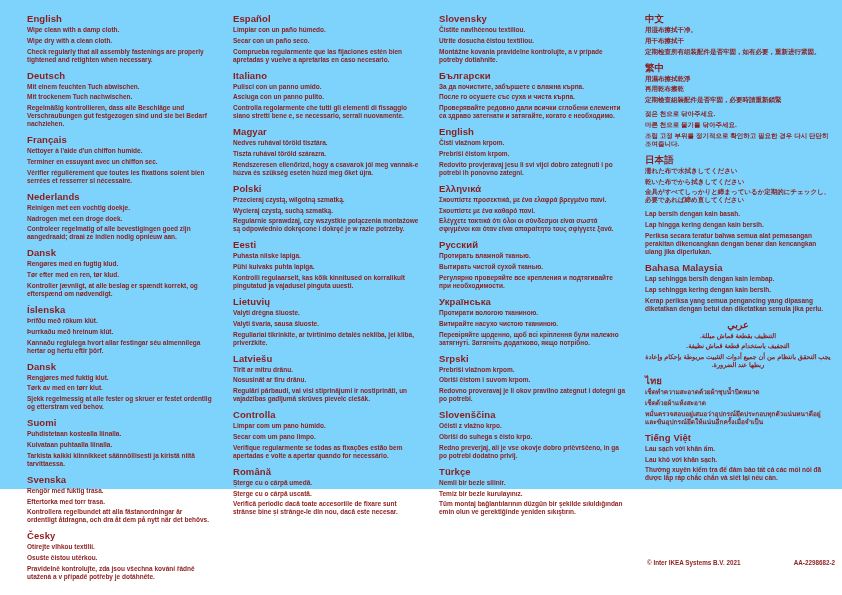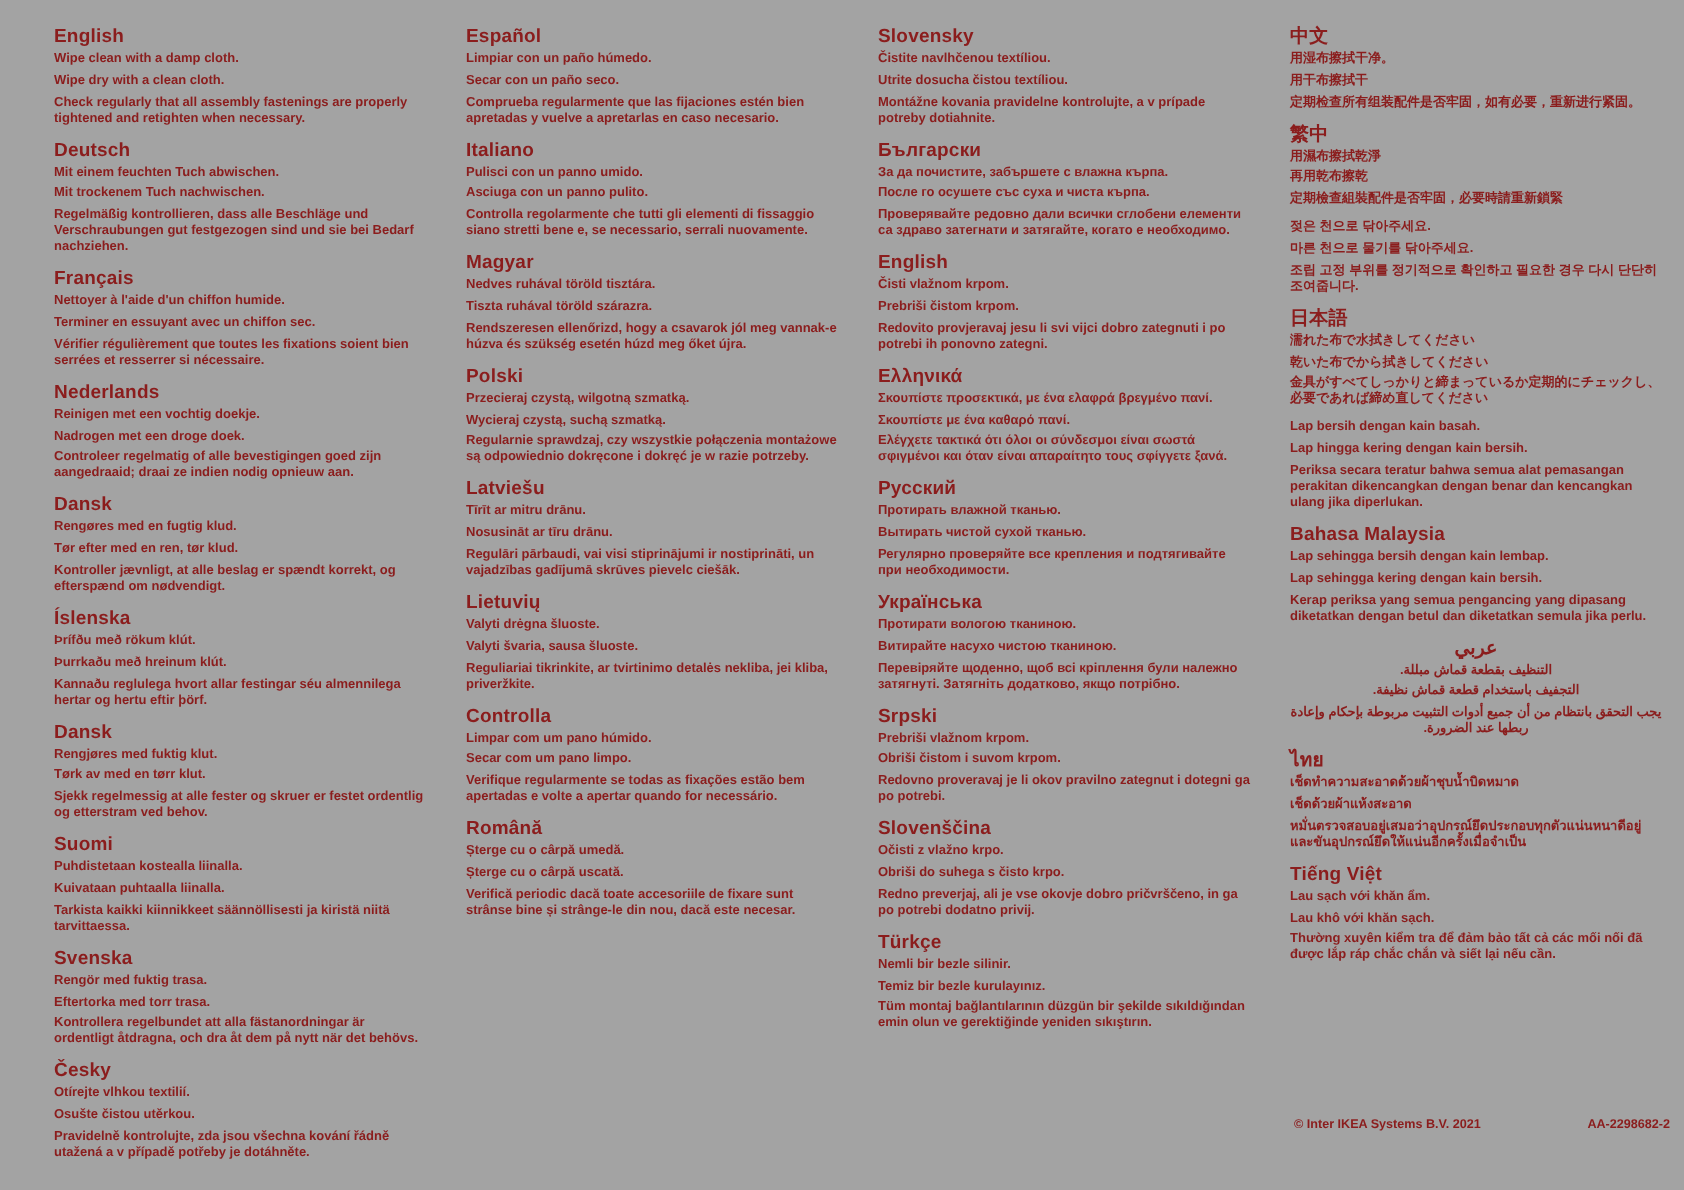--- a/index.html
+++ b/index.html
@@ -2,21 +2,21 @@
 <html><head>
 <meta charset="utf-8">
 <style>
   html,body{margin:0;padding:0;}
   body{
     width:842px;height:595px;background:#ffffff;
     font-family:"Liberation Sans",sans-serif;
     color:#8b1d1d;
     overflow:hidden;
   }
-  .sheet{position:relative;width:842px;height:595px;background:#a3a3a3;}
+  .sheet{position:relative;width:842px;height:489px;background:#7dd3fc;}
   .columns{
     position:absolute;left:27px;top:13px;width:806px;
     display:grid;grid-template-columns:repeat(4,186px);column-gap:20px;
   }
   .column{min-width:0;}
   .section{margin:0 0 6px 0;}
   .section h2{
     margin:0 0 2px 0;
     font-size:9.5px;line-height:11px;font-weight:bold;color:#8b1d1d;
     letter-spacing:0.1px;
@@ -118,30 +118,36 @@
           <p>Tiszta ruhával töröld szárazra.</p>
           <p>Rendszeresen ellenőrizd, hogy a csavarok jól meg vannak-e húzva és szükség esetén húzd meg őket újra.</p>
         </div>
         <div class="section">
           <h2>Polski</h2>
           <p>Przecieraj czystą, wilgotną szmatką.</p>
           <p>Wycieraj czystą, suchą szmatką.</p>
           <p>Regularnie sprawdzaj, czy wszystkie połączenia montażowe są odpowiednio dokręcone i dokręć je w razie potrzeby.</p>
         </div>
         <div class="section">
+          <h2>Eesti</h2>
+          <p>Puhasta niiske lapiga.</p>
+          <p>Pühi kuivaks puhta lapiga.</p>
+          <p>Kontrolli regulaarselt, kas kõik kinnitused on korralikult pingutatud ja vajadusel pinguta uuesti.</p>
+        </div>
+        <div class="section">
+          <h2>Lietuvių</h2>
+          <p>Valyti drėgna šluoste.</p>
+          <p>Valyti švaria, sausa šluoste.</p>
+          <p>Reguliariai tikrinkite, ar tvirtinimo detalės nekliba, jei kliba, priveržkite.</p>
+        </div>
+        <div class="section">
           <h2>Latviešu</h2>
           <p>Tīrīt ar mitru drānu.</p>
           <p>Nosusināt ar tīru drānu.</p>
           <p>Regulāri pārbaudi, vai visi stiprinājumi ir nostiprināti, un vajadzības gadījumā skrūves pievelc ciešāk.</p>
-        </div>
-        <div class="section">
-          <h2>Lietuvių</h2>
-          <p>Valyti drėgna šluoste.</p>
-          <p>Valyti švaria, sausa šluoste.</p>
-          <p>Reguliariai tikrinkite, ar tvirtinimo detalės nekliba, jei kliba, priveržkite.</p>
         </div>
         <div class="section">
           <h2>Controlla</h2>
           <p>Limpar com um pano húmido.</p>
           <p>Secar com um pano limpo.</p>
           <p>Verifique regularmente se todas as fixações estão bem apertadas e volte a apertar quando for necessário.</p>
         </div>
         <div class="section">
           <h2>Română</h2>
           <p>Șterge cu o cârpă umedă.</p>

